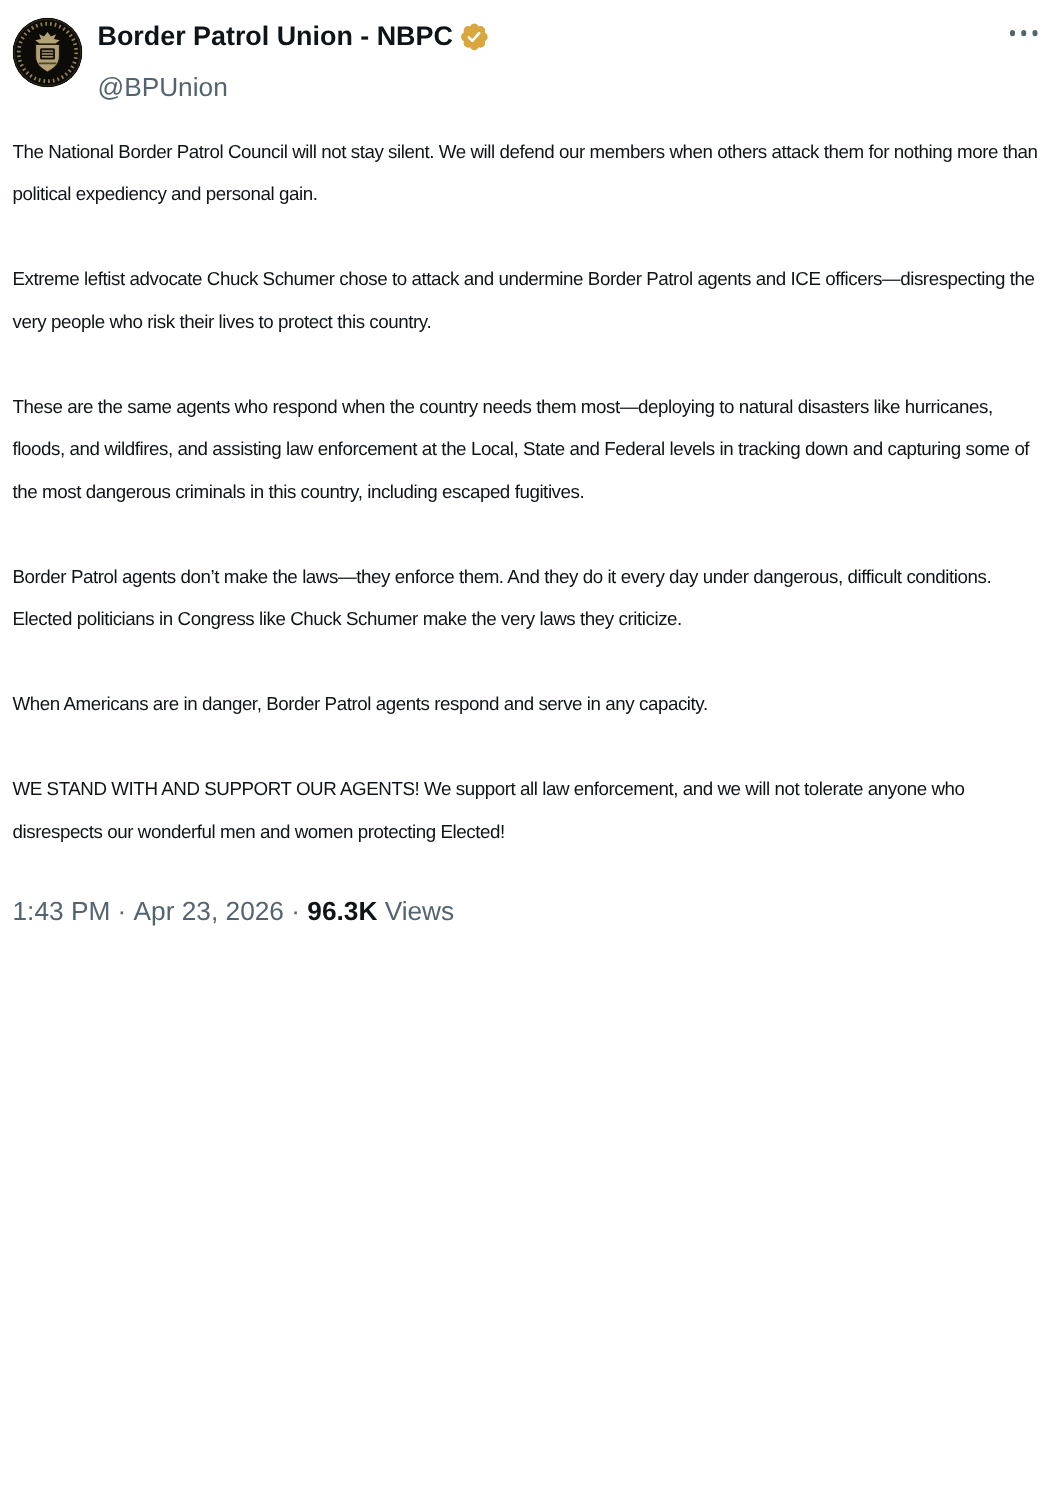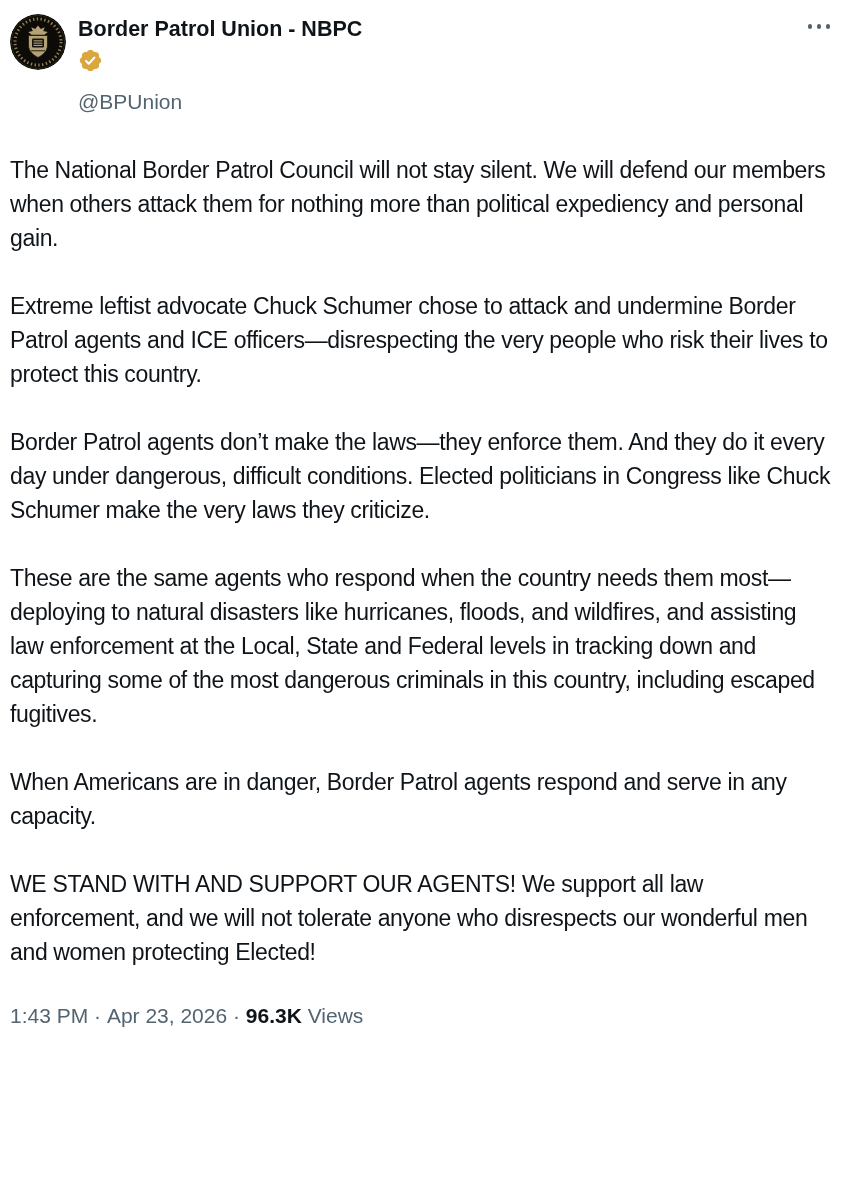--- a/index.html
+++ b/index.html
@@ -20,41 +20,41 @@
   }
   .tweet { padding: 14px 10px 0 10px; width: 842px; }
 
   
   .header { display: flex; align-items: flex-start; }
   .avatar {
     width: 56px; height: 56px; border-radius: 50%;
     overflow: hidden; flex: 0 0 56px; cursor: pointer;
   }
   .author-block { margin-left: 12px; flex: 1 1 auto; min-width: 0; padding-top: 2px; }
-  .name-row { display: flex; gap: 5px; flex-direction: column; }
+  .name-row { display: flex; align-items: center; gap: 5px; }
   .display-name {
     font-size: 21.5px; font-weight: 700; color: var(--text-primary);
     line-height: 26px; white-space: nowrap;
   }
   .verified { width: 25px; height: 25px; flex: 0 0 25px; cursor: pointer; margin-top: 1px; }
   .handle {
     font-size: 21px; color: var(--text-secondary); line-height: 26px; margin-top: 16px;
   }
   .more-button {
     flex: 0 0 auto; display: flex; gap: 4.5px; padding: 8px 2px;
     cursor: pointer; margin-top: 2px;
   }
   .more-button .dot {
     width: 4.5px; height: 4.5px; border-radius: 50%; background: var(--text-secondary);
   }
 
   
   .body-text {
-    margin-top: 38px;
-    font-size: 23px;
+    margin-top: 21px;
+    font-size: 15px;
     letter-spacing: -0.35px;
     line-height: 34px;
     color: var(--text-primary);
     width: 822px;
   }
   .body-text p { margin: 0 0 34px 0; }
   .mentions { margin: 0; color: var(--link-blue); }
   .mentions a {
     color: var(--link-blue); text-decoration: none; cursor: pointer;
   }
@@ -108,21 +108,21 @@
     <div class="more-button">
       <span class="dot"></span>
       <span class="dot"></span>
       <span class="dot"></span>
     </div>
   </div>
 
   <div class="body-text">
     <p>The National Border Patrol Council will not stay silent. We will defend our members when others attack them for nothing more than political expediency and personal gain.</p>
     <p>Extreme leftist advocate Chuck Schumer chose to attack and undermine Border Patrol agents and ICE officers—disrespecting the very people who risk their lives to protect this country.</p>
+    <p>These are the same agents who respond when the country needs them most—deploying to natural disasters like hurricanes, floods, and wildfires, and assisting law enforcement at the Local, State and Federal levels in tracking down and capturing some of the most dangerous criminals in this country, including escaped fugitives.</p>
     <p>Border Patrol agents don’t make the laws—they enforce them. And they do it every day under dangerous, difficult conditions. Elected politicians in Congress like Chuck Schumer make the very laws they criticize.</p>
-    <p>These are the same agents who respond when the country needs them most—deploying to natural disasters like hurricanes, floods, and wildfires, and assisting law enforcement at the Local, State and Federal levels in tracking down and capturing some of the most dangerous criminals in this country, including escaped fugitives.</p>
     <p>When Americans are in danger, Border Patrol agents respond and serve in any capacity.</p>
     <p>WE STAND WITH AND SUPPORT OUR AGENTS! We support all law enforcement, and we will not tolerate anyone who disrespects our wonderful men and women protecting Elected!</p>
   </div>
 
   <div class="footer"><span>1:43 PM</span><span> · </span><span>Apr 23, 2026</span><span> · </span><span class="views-count">96.3K</span><span> Views</span></div>
 
 </div>
 
 </body></html>

